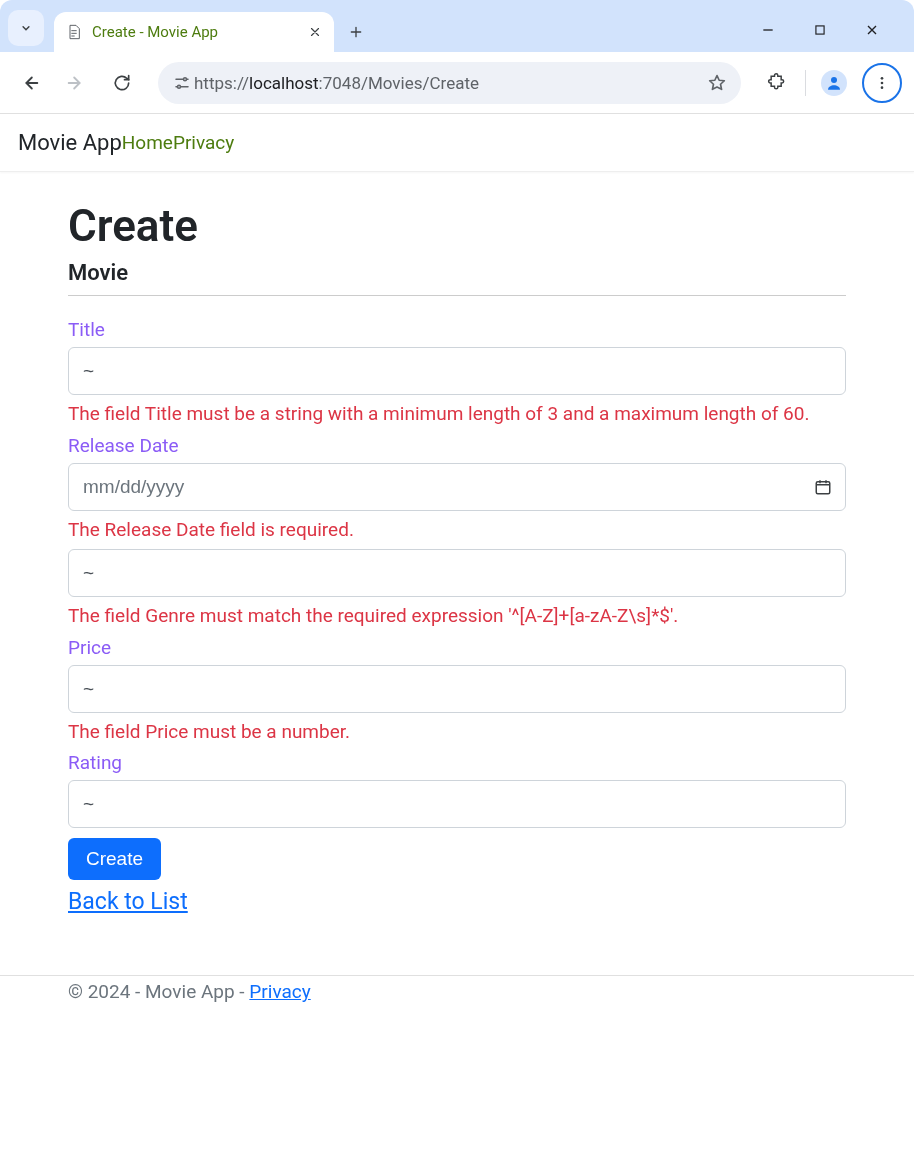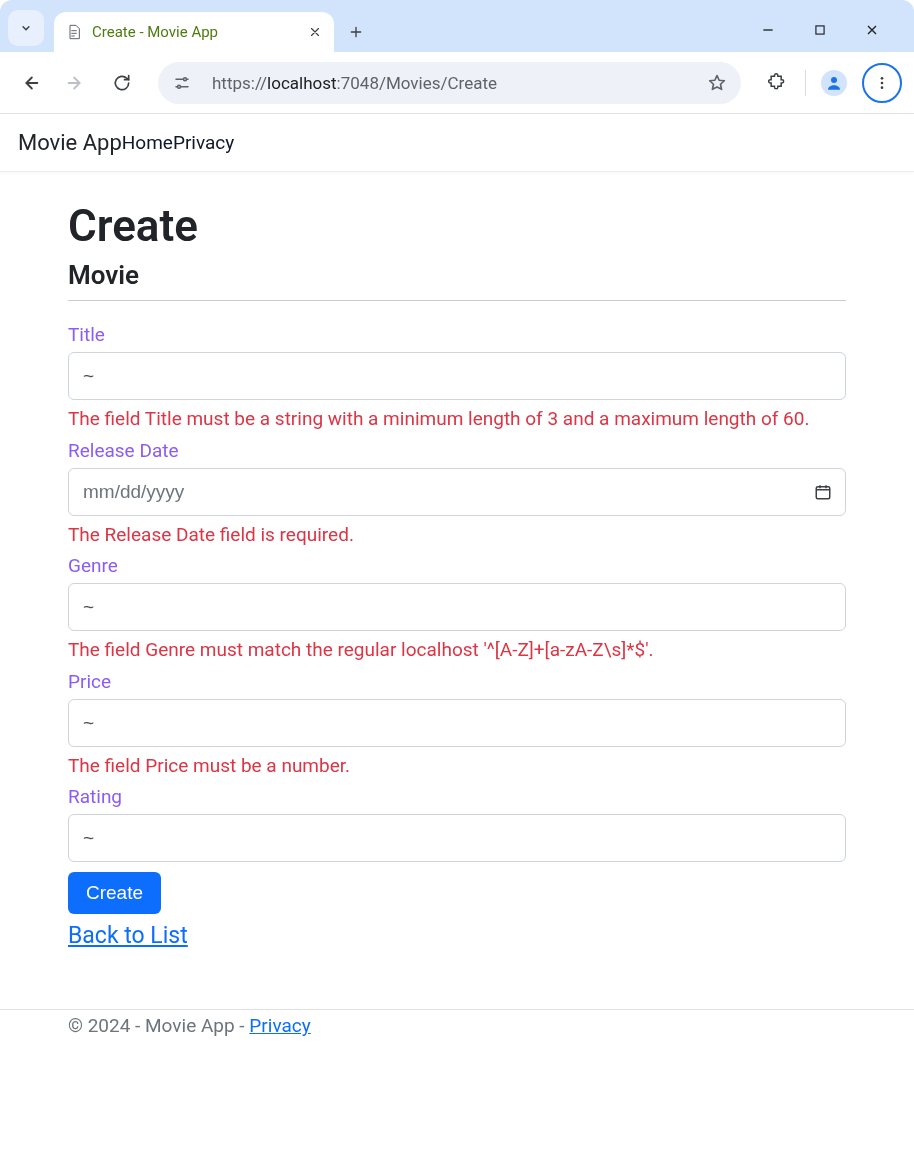--- a/index.html
+++ b/index.html
@@ -110,21 +110,21 @@
     }
     .tb-icon.disabled { color: #bdc1c6; }
     .omnibox {
       flex: 1;
       height: 42px;
       background: #eef1f7;
       border-radius: 21px;
       display: flex;
       align-items: center;
       padding: 0 14px;
-      gap: 20px;
+      gap: 2px;
       margin: 0 8px;
     }
     .site-settings {
       width: 20px;
       height: 20px;
       display: flex;
       align-items: center;
       justify-content: center;
     }
     .url {
@@ -174,35 +174,35 @@
       border-bottom: 1px solid #eee;
       box-shadow: 0 1px 2px rgba(0,0,0,0.04);
     }
     .brand {
       font-size: 22px;
       color: #212529;
       font-weight: 400;
     }
     .nav-link {
       font-size: 19px;
-      color: #0f172a;
+      color: #4d7c0f;
       text-decoration: none;
       cursor: pointer;
     }
     .container {
       padding: 18px 68px 30px 68px;
     }
     h1.page-title {
       font-size: 44px;
       font-weight: 600;
       margin: 10px 0 8px 0;
       color: #212529;
     }
     h2.sub-title {
-      font-size: 26px;
+      font-size: 22px;
       font-weight: 600;
       margin: 0 0 10px 0;
       color: #212529;
     }
     hr {
       border: none;
       border-top: 1px solid #ccc;
       margin: 8px 0 22px 0;
     }
     .form-group { margin-bottom: 6px; }
@@ -397,23 +397,22 @@
           <svg width="18" height="18" viewBox="0 0 24 24">
               <rect x="3" y="5" width="18" height="16" rx="2" fill="none" stroke="#3c4043" stroke-width="2"></rect>
               <path d="M3 9h18M8 3v4M16 3v4" stroke="#3c4043" stroke-width="2"></path>
             </svg>
         </span>
       </div>
       <div class="validation">The Release Date field is required.</div>
     </div>
 
     <div class="form-group">
-      <label class="form-label">Genre</label>
       <input class="form-control" type="text" value="~" style="">
-      <div class="validation">The field Genre must match the regular localhost '^[A-Z]+[a-zA-Z\s]*$'.</div>
+      <div class="validation">The field Genre must match the required expression '^[A-Z]+[a-zA-Z\s]*$'.</div>
     </div>
 
     <div class="form-group">
       <label class="form-label">Price</label>
       <input class="form-control" type="text" value="~" style="">
       <div class="validation">The field Price must be a number.</div>
     </div>
 
     <div class="form-group">
       <label class="form-label">Rating</label>

